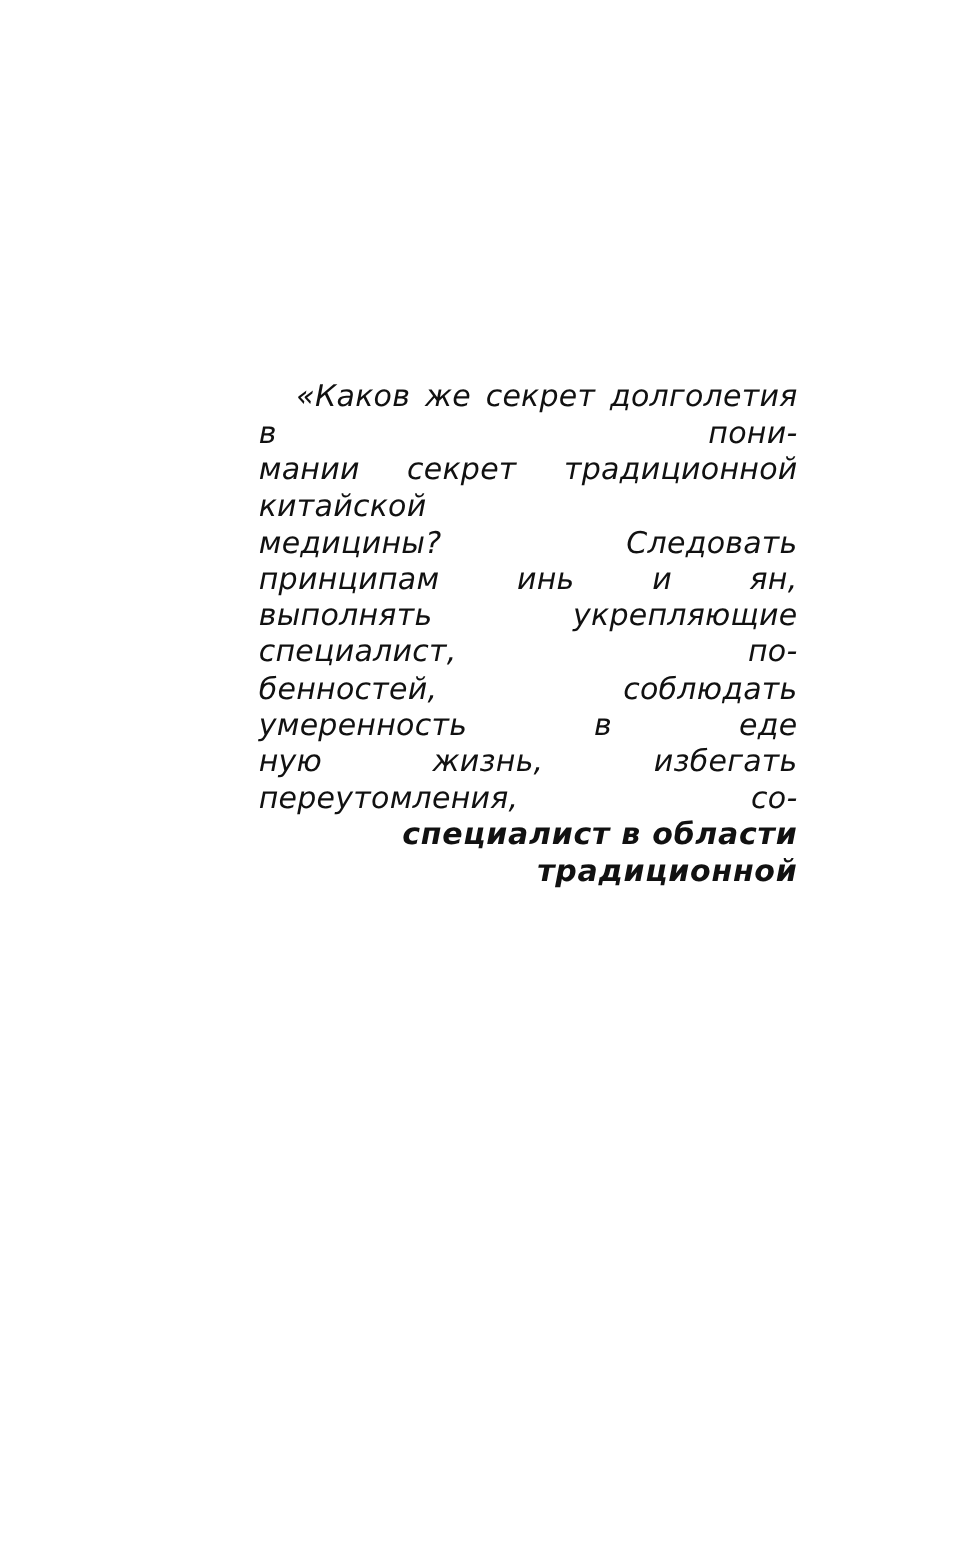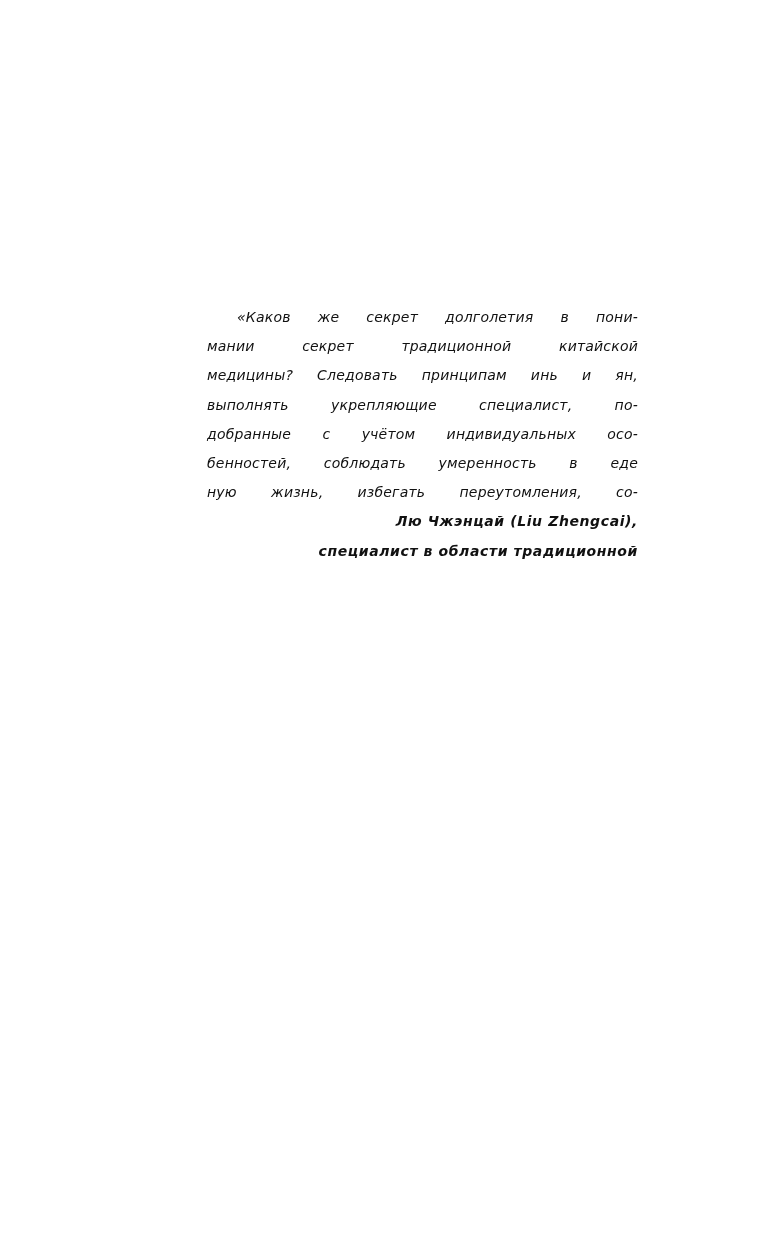--- a/index.html
+++ b/index.html
@@ -21,21 +21,21 @@
       background: #ffffff;
     }
     .epigraph {
       position: absolute;
       left: 207px;
       top: 303px;
       width: 431px;
       color: #111111;
       font-family: "DejaVu Sans", sans-serif;
       font-style: italic;
-      font-size: 14px;
+      font-size: 24px;
       line-height: 29.2px;
     }
     .quote {
       margin: 0;
       text-align: justify;
       text-align-last: left;
       text-indent: 30px;
       hyphens: manual;
       letter-spacing: 0.2px;
       word-spacing: 1px;
@@ -61,22 +61,20 @@
 </head>
 <body>
 
 <div class="page">
   <div class="epigraph">
     <p class="quote">
       <span class="ln first">«Каков же секрет долголетия в пони-</span>
       <span class="ln">мании секрет традиционной китайской</span>
       <span class="ln">медицины? Следовать принципам инь и ян,</span>
       <span class="ln">выполнять укрепляющие специалист, по-</span>
-      <span class="ln">добранные с учётом индивидуальных осо-</span>
       <span class="ln">бенностей, соблюдать умеренность в еде</span>
       <span class="ln">ную жизнь, избегать переутомления, со-</span>
     </p>
     <p class="attribution">
-      <span class="ln">Лю Чжэнцай (Liu Zhengcai),</span>
       <span class="ln">специалист в области традиционной</span>
     </p>
   </div>
 </div>
 
 </body></html>

